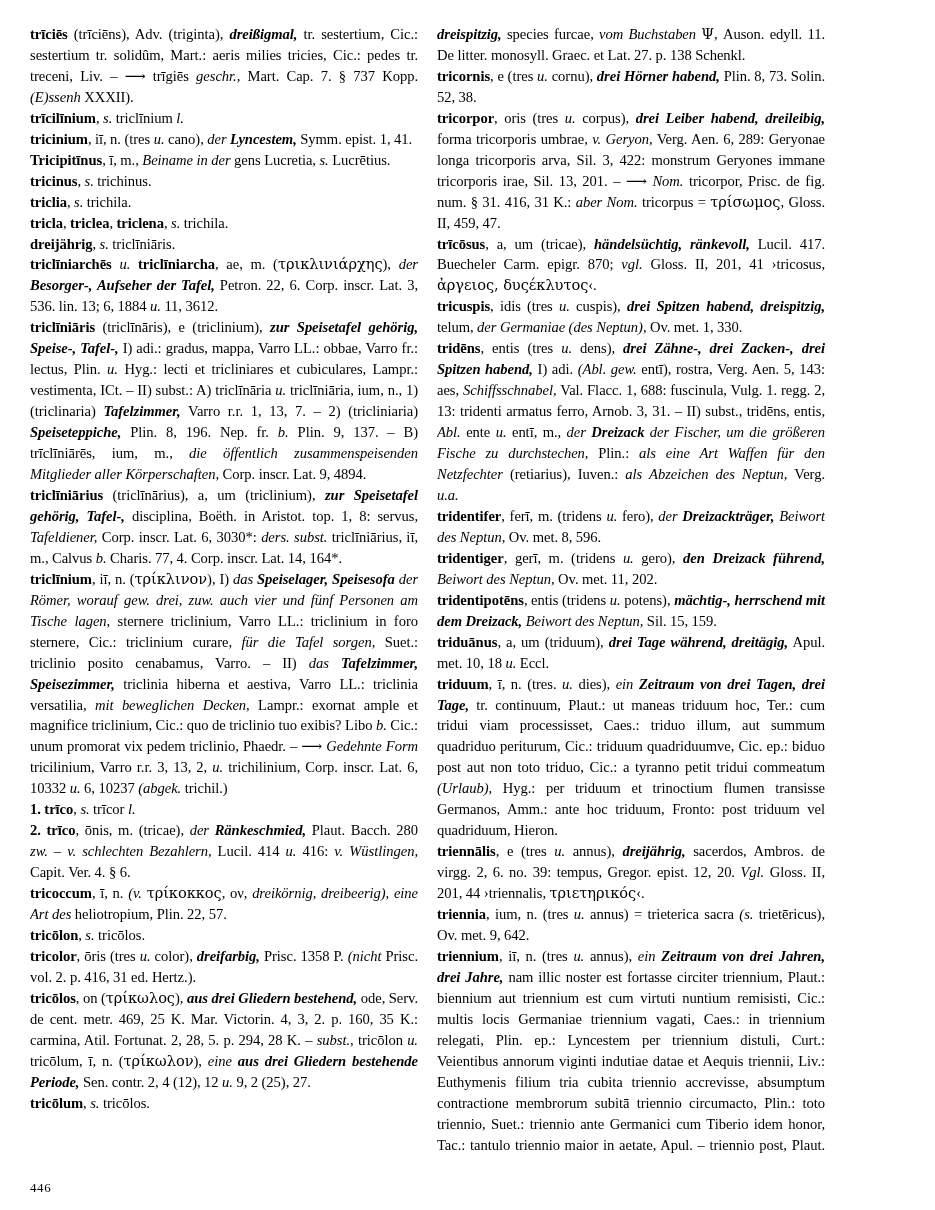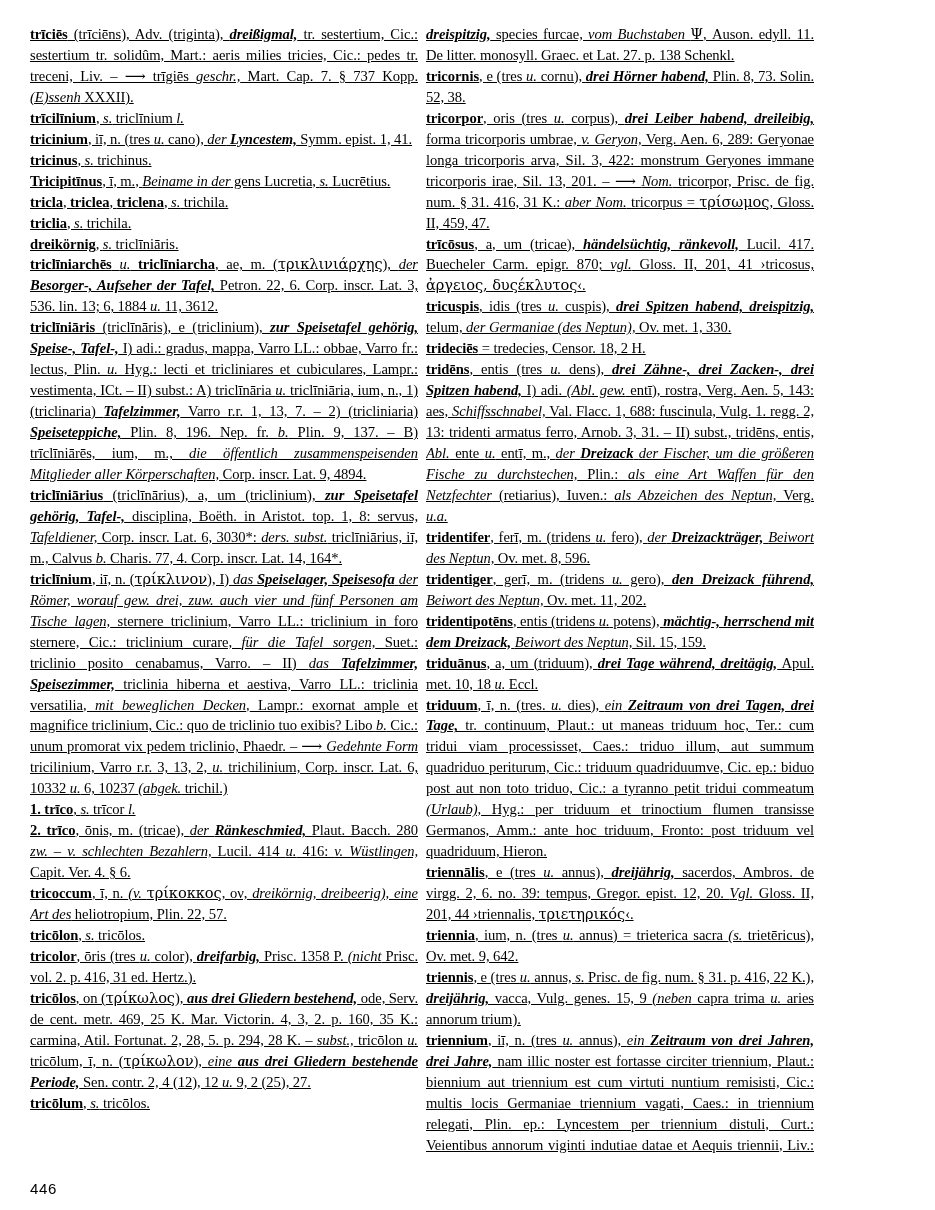--- a/index.html
+++ b/index.html
@@ -24,22 +24,21 @@
     background: #fff;
   }
   .columns {
     position: absolute;
     left: 30px;
     top: 24px;
     width: 795px;
     height: 1130px;
     display: flex;
     flex-direction: row;
-    gap: 8px;
-    text-decoration: underline;
+    gap: 19px;
   }
   .column {
     width: 388px;
     flex: 0 0 388px;
     overflow: hidden;
   }
   .entry {
     font-size: 14.6px;
     line-height: 20.95px;
     text-align: justify;
@@ -62,71 +61,69 @@
     font-style: italic;
   }
   .gr {
     font-family: "DejaVu Serif", "Liberation Serif", serif;
     font-style: normal;
   }
   .folio {
     position: absolute;
     left: 30px;
     top: 1180px;
-    font-size: 15px;
-    font-family: Liberation Sans, sans-serif;
+    font-size: 13px;
+    font-family: Liberation Serif, serif;
     color: #000;
     letter-spacing: 0.6px;
   }
 </style>
 </head>
 <body>
 
 <div class="page">
 
   <div class="columns">
 
     <div class="column" id="col-left">
         <p class="entry"><b class="hw">trīciēs</b> (trīciēns), Adv. (triginta), <b class="de">dreißigmal,</b> tr. sestertium, Cic.: sestertium tr. solidûm, Mart.: aeris milies tricies, Cic.: pedes tr. treceni, Liv. – ⟶ trīgiēs <i>geschr.,</i> Mart. Cap. 7. § 737 Kopp. <i>(E)ssenh</i> XXXII).</p>
         <p class="entry"><b class="hw">trīcilīnium</b>, <i>s.</i> triclīnium <i>l.</i></p>
         <p class="entry"><b class="hw">tricinium</b>, iī, n. (tres <i>u.</i> cano), <i>der</i> <b class="de">Lyncestem,</b> Symm. epist. 1, 41.</p>
+        <p class="entry"><b class="hw">Tricipitīnus</b>, ī, m., <i>Beiname in der</i> gens Lucretia, <i>s.</i> Lucrētius.</p>
         <p class="entry"><b class="hw">tricinus</b>, <i>s.</i> trichinus.</p>
-        <p class="entry"><b class="hw">Tricipitīnus</b>, ī, m., <i>Beiname in der</i> gens Lucretia, <i>s.</i> Lucrētius.</p>
+        <p class="entry"><b class="hw">triclia</b>, <i>s.</i> trichila.</p>
         <p class="entry"><b class="hw">tricla</b>, <b class="hw">triclea</b>, <b class="hw">triclena</b>, <i>s.</i> trichila.</p>
-        <p class="entry"><b class="hw">triclia</b>, <i>s.</i> trichila.</p>
-        <p class="entry"><b class="hw">dreikörnig</b>, <i>s.</i> triclīniāris.</p>
+        <p class="entry"><b class="hw">dreijährig</b>, <i>s.</i> triclīniāris.</p>
         <p class="entry"><b class="hw">triclīniarchēs</b> <i>u.</i> <b class="hw">triclīniarcha</b>, ae, m. (<span class="gr">τρικλινιάρχης</span>), <i>der</i> <b class="de">Besorger-, Aufseher der Tafel,</b> Petron. 22, 6. Corp. inscr. Lat. 3, 536. lin. 13; 6, 1884 <i>u.</i> 11, 3612.</p>
         <p class="entry"><b class="hw">triclīniāris</b> (triclīnāris), e (triclinium), <b class="de">zur Speisetafel gehörig, Speise-, Tafel-,</b> I) adi.: gradus, mappa, Varro LL.: obbae, Varro fr.: lectus, Plin. <i>u.</i> Hyg.: lecti et tricliniares et cubiculares, Lampr.: vestimenta, ICt. – II) subst.: A) triclīnāria <i>u.</i> triclīniāria, ium, n., 1) (triclinaria) <b class="de">Tafelzimmer,</b> Varro r.r. 1, 13, 7. – 2) (tricliniaria) <b class="de">Speiseteppiche,</b> Plin. 8, 196. Nep. fr. <i>b.</i> Plin. 9, 137. – B) trīclīniārēs, ium, m., <i>die öffentlich zusammenspeisenden Mitglieder aller Körperschaften,</i> Corp. inscr. Lat. 9, 4894.</p>
         <p class="entry"><b class="hw">triclīniārius</b> (triclīnārius), a, um (triclinium), <b class="de">zur Speisetafel gehörig, Tafel-,</b> disciplina, Boëth. in Aristot. top. 1, 8: servus, <i>Tafeldiener,</i> Corp. inscr. Lat. 6, 3030*: <i>ders. subst.</i> triclīniārius, iī, m., Calvus <i>b.</i> Charis. 77, 4. Corp. inscr. Lat. 14, 164*.</p>
         <p class="entry"><b class="hw">triclīnium</b>, iī, n. (<span class="gr">τρίκλινον</span>), I) <i>das</i> <b class="de">Speiselager, Speisesofa</b> <i>der Römer, worauf gew. drei, zuw. auch vier und fünf Personen am Tische lagen,</i> sternere triclinium, Varro LL.: triclinium in foro sternere, Cic.: triclinium curare, <i>für die Tafel sorgen,</i> Suet.: triclinio posito cenabamus, Varro. – II) <i>das</i> <b class="de">Tafelzimmer, Speisezimmer,</b> triclinia hiberna et aestiva, Varro LL.: triclinia versatilia, <i>mit beweglichen Decken,</i> Lampr.: exornat ample et magnifice triclinium, Cic.: quo de triclinio tuo exibis? Libo <i>b.</i> Cic.: unum promorat vix pedem triclinio, Phaedr. – ⟶ <i>Gedehnte Form</i> tricilinium, Varro r.r. 3, 13, 2, <i>u.</i> trichilinium, Corp. inscr. Lat. 6, 10332 <i>u.</i> 6, 10237 <i>(abgek.</i> trichil.)</p>
         <p class="entry"><b class="hw">1. trīco</b>, <i>s.</i> trīcor <i>l.</i></p>
         <p class="entry"><b class="hw">2. trīco</b>, ōnis, m. (tricae), <i>der</i> <b class="de">Ränkeschmied,</b> Plaut. Bacch. 280 <i>zw.</i> – <i>v. schlechten Bezahlern,</i> Lucil. 414 <i>u.</i> 416: <i>v. Wüstlingen,</i> Capit. Ver. 4. § 6.</p>
         <p class="entry"><b class="hw">tricoccum</b>, ī, n. <i>(v.</i> <span class="gr">τρίκοκκος</span>, ον, <i>dreikörnig, dreibeerig), eine Art des</i> heliotropium, Plin. 22, 57.</p>
         <p class="entry"><b class="hw">tricōlon</b>, <i>s.</i> tricōlos.</p>
         <p class="entry"><b class="hw">tricolor</b>, ōris (tres <i>u.</i> color), <b class="de">dreifarbig,</b> Prisc. 1358 P. <i>(nicht</i> Prisc. vol. 2. p. 416, 31 ed. Hertz.).</p>
         <p class="entry"><b class="hw">tricōlos</b>, on (<span class="gr">τρίκωλος</span>), <b class="de">aus drei Gliedern bestehend,</b> ode, Serv. de cent. metr. 469, 25 K. Mar. Victorin. 4, 3, 2. p. 160, 35 K.: carmina, Atil. Fortunat. 2, 28, 5. p. 294, 28 K. – <i>subst.,</i> tricōlon <i>u.</i> tricōlum, ī, n. (<span class="gr">τρίκωλον</span>), <i>eine</i> <b class="de">aus drei Gliedern bestehende Periode,</b> Sen. contr. 2, 4 (12), 12 <i>u.</i> 9, 2 (25), 27.</p>
         <p class="entry"><b class="hw">tricōlum</b>, <i>s.</i> tricōlos.</p>
       </div>
 
     <div class="column" id="col-right">
         <p class="entry"><b class="de">dreispitzig,</b> species furcae, <i>vom Buchstaben</i> <span class="gr">Ψ</span>, Auson. edyll. 11. De litter. monosyll. Graec. et Lat. 27. p. 138 Schenkl.</p>
         <p class="entry"><b class="hw">tricornis</b>, e (tres <i>u.</i> cornu), <b class="de">drei Hörner habend,</b> Plin. 8, 73. Solin. 52, 38.</p>
         <p class="entry"><b class="hw">tricorpor</b>, oris (tres <i>u.</i> corpus), <b class="de">drei Leiber habend, dreileibig,</b> forma tricorporis umbrae, <i>v. Geryon,</i> Verg. Aen. 6, 289: Geryonae longa tricorporis arva, Sil. 3, 422: monstrum Geryones immane tricorporis irae, Sil. 13, 201. – ⟶ <i>Nom.</i> tricorpor, Prisc. de fig. num. § 31. 416, 31 K.: <i>aber Nom.</i> tricorpus = <span class="gr">τρίσωμος</span>, Gloss. II, 459, 47.</p>
         <p class="entry"><b class="hw">trīcōsus</b>, a, um (tricae), <b class="de">händelsüchtig, ränkevoll,</b> Lucil. 417. Buecheler Carm. epigr. 870; <i>vgl.</i> Gloss. II, 201, 41 ›tricosus, <span class="gr">ἀργειος, δυςέκλυτος</span>‹.</p>
         <p class="entry"><b class="hw">tricuspis</b>, idis (tres <i>u.</i> cuspis), <b class="de">drei Spitzen habend, dreispitzig,</b> telum, <i>der Germaniae (des Neptun),</i> Ov. met. 1, 330.</p>
-        <p class="entry"><b class="hw">trideciēs</b> = tredecies, Censor. 18, 2 H.</p>
         <p class="entry"><b class="hw">tridēns</b>, entis (tres <i>u.</i> dens), <b class="de">drei Zähne-, drei Zacken-, drei Spitzen habend,</b> I) adi. <i>(Abl. gew.</i> entī), rostra, Verg. Aen. 5, 143: aes, <i>Schiffsschnabel,</i> Val. Flacc. 1, 688: fuscinula, Vulg. 1. regg. 2, 13: tridenti armatus ferro, Arnob. 3, 31. – II) subst., tridēns, entis, <i>Abl.</i> ente <i>u.</i> entī, m., <i>der</i> <b class="de">Dreizack</b> <i>der Fischer, um die größeren Fische zu durchstechen,</i> Plin.: <i>als eine Art Waffen für den Netzfechter</i> (retiarius), Iuven.: <i>als Abzeichen des Neptun,</i> Verg. <i>u.a.</i></p>
         <p class="entry"><b class="hw">tridentifer</b>, ferī, m. (tridens <i>u.</i> fero), <i>der</i> <b class="de">Dreizackträger,</b> <i>Beiwort des Neptun,</i> Ov. met. 8, 596.</p>
         <p class="entry"><b class="hw">tridentiger</b>, gerī, m. (tridens <i>u.</i> gero), <b class="de">den Dreizack führend,</b> <i>Beiwort des Neptun,</i> Ov. met. 11, 202.</p>
         <p class="entry"><b class="hw">tridentipotēns</b>, entis (tridens <i>u.</i> potens), <b class="de">mächtig-, herrschend mit dem Dreizack,</b> <i>Beiwort des Neptun,</i> Sil. 15, 159.</p>
         <p class="entry"><b class="hw">triduānus</b>, a, um (triduum), <b class="de">drei Tage während, dreitägig,</b> Apul. met. 10, 18 <i>u.</i> Eccl.</p>
         <p class="entry"><b class="hw">triduum</b>, ī, n. (tres. <i>u.</i> dies), <i>ein</i> <b class="de">Zeitraum von drei Tagen, drei Tage,</b> tr. continuum, Plaut.: ut maneas triduum hoc, Ter.: cum tridui viam processisset, Caes.: triduo illum, aut summum quadriduo periturum, Cic.: triduum quadriduumve, Cic. ep.: biduo post aut non toto triduo, Cic.: a tyranno petit tridui commeatum <i>(Urlaub),</i> Hyg.: per triduum et trinoctium flumen transisse Germanos, Amm.: ante hoc triduum, Fronto: post triduum vel quadriduum, Hieron.</p>
         <p class="entry"><b class="hw">triennālis</b>, e (tres <i>u.</i> annus), <b class="de">dreijährig,</b> sacerdos, Ambros. de virgg. 2, 6. no. 39: tempus, Gregor. epist. 12, 20. <i>Vgl.</i> Gloss. II, 201, 44 ›triennalis, <span class="gr">τριετηρικός</span>‹.</p>
         <p class="entry"><b class="hw">triennia</b>, ium, n. (tres <i>u.</i> annus) = trieterica sacra <i>(s.</i> trietēricus), Ov. met. 9, 642.</p>
-        <p class="entry"><b class="hw">triennis</b>, e (tres <i>u.</i> annus, <i>s.</i> Prisc. de fig. num. § 31. p. 416, 22 K.), <b class="de">dreijährig,</b> vacca, Vulg. genes. 15, 9 <i>(neben</i> capra trima <i>u.</i> aries annorum trium).</p>
         <p class="entry"><b class="hw">triennium</b>, iī, n. (tres <i>u.</i> annus), <i>ein</i> <b class="de">Zeitraum von drei Jahren, drei Jahre,</b> nam illic noster est fortasse circiter triennium, Plaut.: biennium aut triennium est cum virtuti nuntium remisisti, Cic.: multis locis Germaniae triennium vagati, Caes.: in triennium relegati, Plin. ep.: Lyncestem per triennium distuli, Curt.: Veientibus annorum viginti indutiae datae et Aequis triennii, Liv.: Euthymenis filium tria cubita triennio accrevisse, absumptum contractione membrorum subitā triennio circumacto, Plin.: toto triennio, Suet.: triennio ante Germanici cum Tiberio idem honor, Tac.: tantulo triennio maior in aetate, Apul. – triennio post, Plaut.  Cic.</p>
       </div>
 
   </div>
 
   <div class="folio">446</div>
 
 </div>
 
 </body></html>

